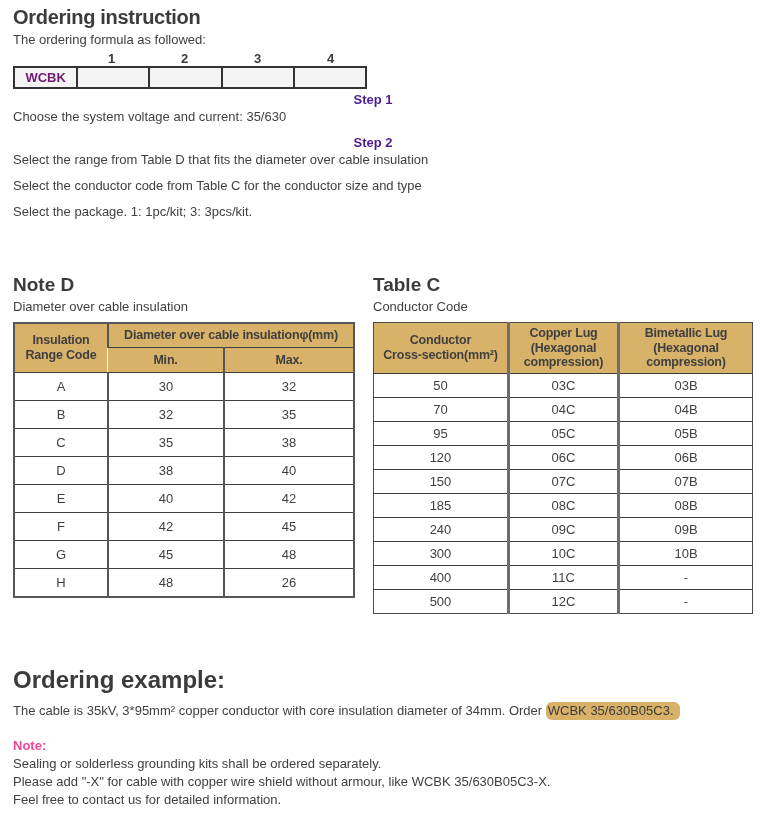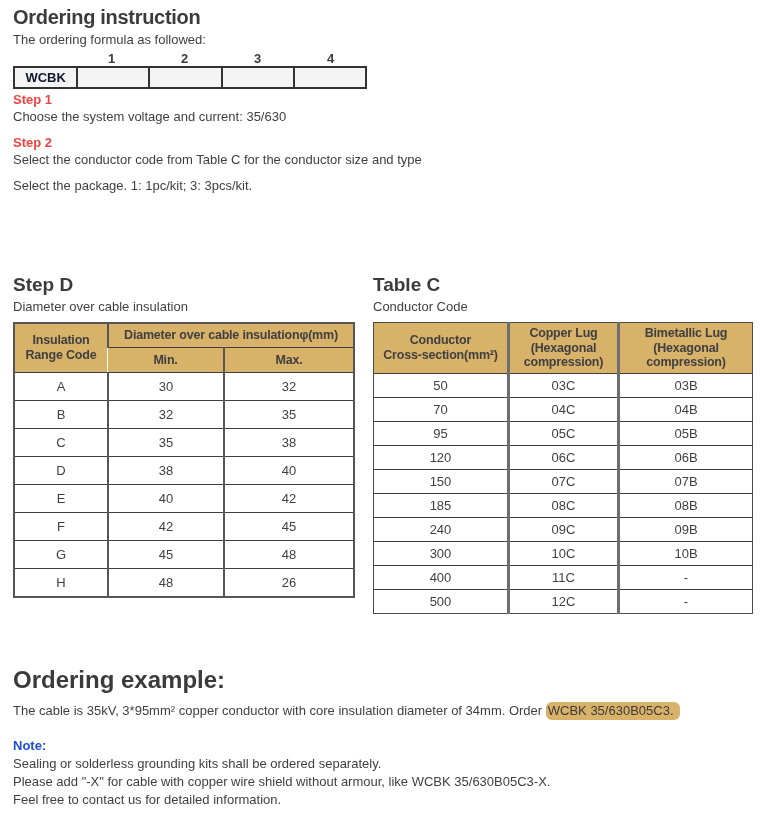--- a/index.html
+++ b/index.html
@@ -28,27 +28,27 @@
   .formula-num {
     width: 73px; text-align: center;
     font-size: 13px; font-weight: 700; color: #3b3b3b;
   }
   .formula-row {
     display: flex; width: 354px; height: 23px; box-sizing: border-box;
     border: 2px solid #333333; background: #f4f4f4;
   }
   .formula-prefix {
     width: 62px; box-sizing: border-box; text-align: center;
-    font-size: 13px; font-weight: 700; line-height: 19px; color: #0f172a;
+    font-size: 13px; font-weight: 700; line-height: 19px; color: #701a75;
   }
   .formula-cell { width: 73px; box-sizing: border-box; border-left: 2px solid #333333; }
 
   
   .sec-steps { position: absolute; left: 13px; top: 92px; width: 720px; }
-  .step-label { margin: 0 0 1px; font-size: 13px; line-height: 16px; font-weight: 700; color: #ef4444; }
+  .step-label { margin: 0 0 1px; font-size: 13px; line-height: 16px; font-weight: 700; color: #4c1d95; text-align: center; }
   .step-text  { margin: 0 0 10px; font-size: 13px; line-height: 16px; }
 
   
   .sec-table-d { position: absolute; left: 13px;  top: 274px; }
   .sec-table-c { position: absolute; left: 373px; top: 274px; }
   h2.tbl-title { margin: 0 0 3px; font-size: 19px; line-height: 22px; font-weight: 700; color: #3b3b3b; }
   p.tbl-sub { margin: 0 0 7px; font-size: 13px; line-height: 16px; }
 
   table.tbl { border-collapse: collapse; table-layout: fixed; }
   table.tbl th, table.tbl td { text-align: center; vertical-align: middle; overflow: hidden; }
@@ -79,21 +79,21 @@
   .sec-example { position: absolute; left: 13px; top: 669px; width: 740px; }
   h2.example-title { margin: 0 0 11px; font-size: 24px; line-height: 22px; font-weight: 700; color: #3b3b3b; }
   p.example-text { margin: 0; font-size: 13px; line-height: 17px; }
   .highlight {
     background: var(--accent-gold, #d9b26a);
     padding: 1px 6px 2px 2px; color: #3b3b3b; border-radius: 6px;
   }
 
   
   .sec-note { position: absolute; left: 13px; top: 737px; width: 740px; }
-  .note-label { margin: 0 0 1px; font-size: 13px; line-height: 17px; font-weight: 700; color: #1d4ed8; }
+  .note-label { margin: 0 0 1px; font-size: 13px; line-height: 17px; font-weight: 700; color: #ec4899; }
   .note-line { margin: 0; font-size: 13px; line-height: 18px; }
 </style>
 </head>
 <body>
 
 <div id="doc">
 
   <div class="sec-top">
     <h1 class="doc-title">Ordering instruction</h1>
     <p class="intro">The ordering formula as followed:</p>
@@ -112,26 +112,27 @@
         <div class="formula-cell"></div>
         <div class="formula-cell"></div>
       </div>
     </div>
   </div>
 
   <div class="sec-steps">
     <p class="step-label">Step 1</p>
     <p class="step-text">Choose the system voltage and current: 35/630</p>
     <p class="step-label">Step 2</p>
+    <p class="step-text">Select the range from Table D that fits the diameter over cable insulation</p>
     <p class="step-text">Select the conductor code from Table C for the conductor size and type</p>
     <p class="step-text">Select the package. 1: 1pc/kit; 3: 3pcs/kit.</p>
   </div>
 
   <div class="sec-table-d">
-    <h2 class="tbl-title">Step D</h2>
+    <h2 class="tbl-title">Note D</h2>
     <p class="tbl-sub">Diameter over cable insulation</p>
     <table class="tbl tbl-d">
       <colgroup>
           <col style="width:94px">
           <col style="width:116px">
           <col style="width:130px">
         </colgroup>
       <thead>
         <tr class="hrow1">
           <th rowspan="2">Insulation

